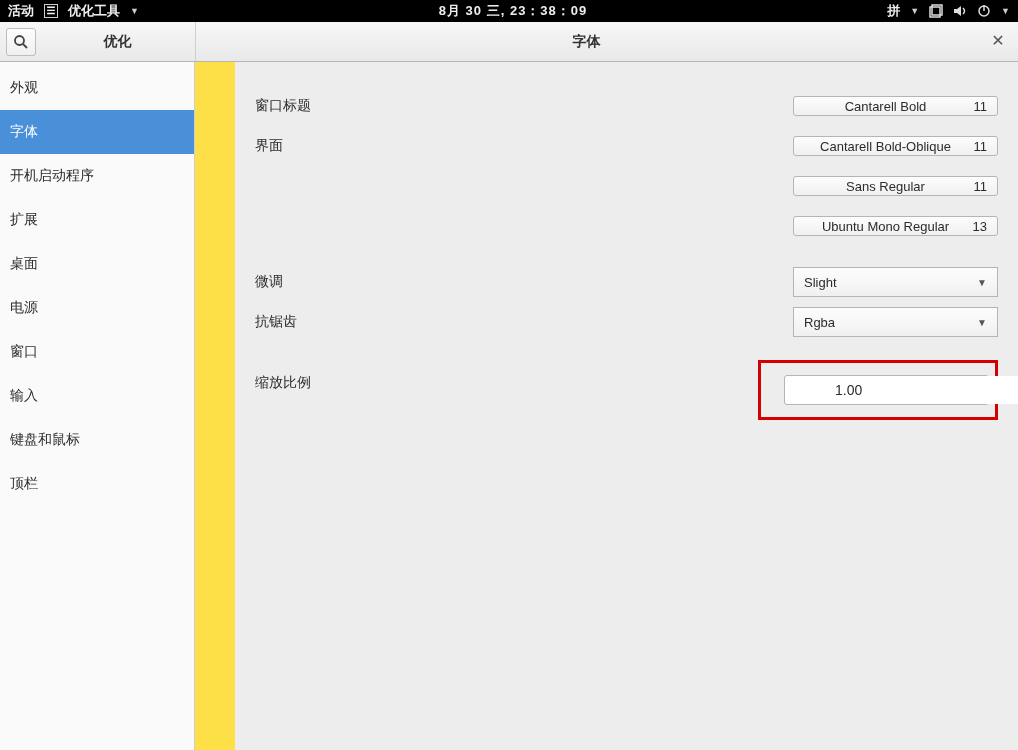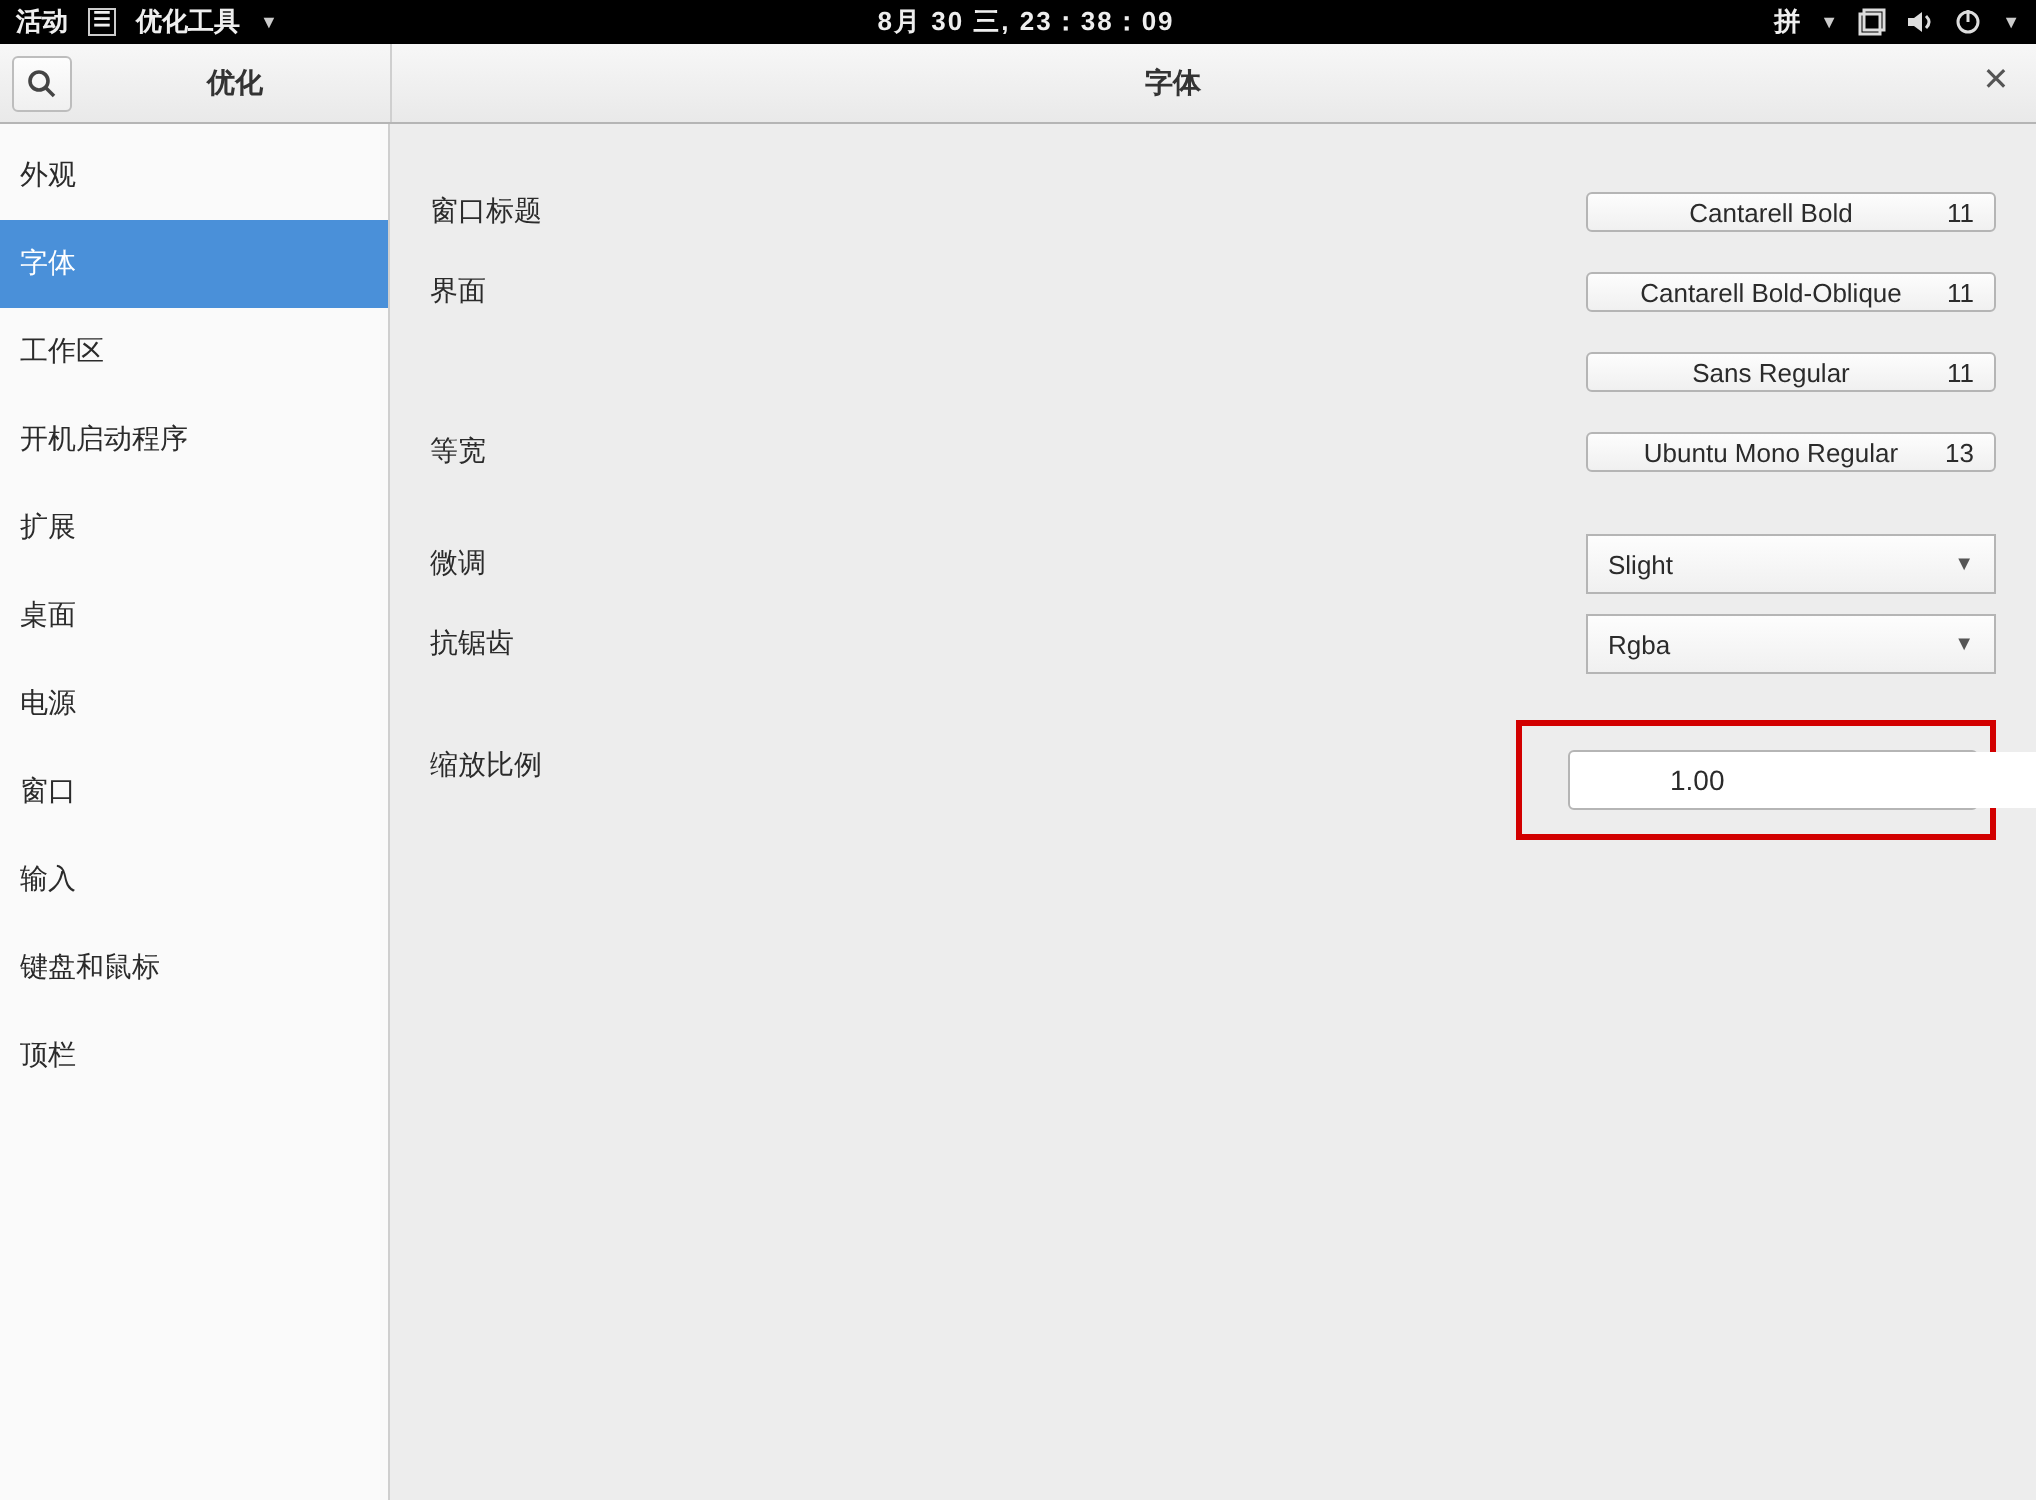--- a/index.html
+++ b/index.html
@@ -56,21 +56,21 @@
     width: 20px; height: 20px; font-size: 16px; color: #555;
     background: transparent; border: none;
     display: flex; align-items: center; justify-content: center;
   }
   .titlebar .vsep {
     position: absolute; left: 195px; top: 0; bottom: 0; width: 1px;
     background: #cfcfcf;
   }
 
   .body {
-    flex: 1; display: flex; min-height: 0;
+    flex: 1; display: flex; min-height: 0; gap: 40px;
   }
   .sidebar {
     width: 195px; background: #fafafa;
     border-right: 1px solid #cfcfcf;
     overflow: auto; padding-top: 4px;
   }
   .sidebar-item {
     height: 44px; display: flex; align-items: center;
     padding: 0 10px; font-size: 14px; color: #2b2b2b;
     cursor: pointer;
@@ -193,23 +193,20 @@
 
   <div class="body">
     <div class="sidebar">
       <div class="sidebar-item">
           <span>外观</span>
         </div>
       <div class="sidebar-item active">
           <span>字体</span>
         </div>
       <div class="sidebar-item">
-          <span>工作区</span>
-        </div>
-      <div class="sidebar-item">
           <span>开机启动程序</span>
         </div>
       <div class="sidebar-item">
           <span>扩展</span>
         </div>
       <div class="sidebar-item">
           <span>桌面</span>
         </div>
       <div class="sidebar-item">
           <span>电源</span>
@@ -253,21 +250,20 @@
       <div class="row">
         <div class="control">
           <div class="font-btn">
             <span class="fname">Sans Regular</span>
             <span class="fsize">11</span>
           </div>
         </div>
       </div>
 
       <div class="row">
-        <div class="label">等宽</div>
         <div class="control">
           <div class="font-btn">
             <span class="fname">Ubuntu Mono Regular</span>
             <span class="fsize">13</span>
           </div>
         </div>
       </div>
 
       <div class="gap"></div>
 

